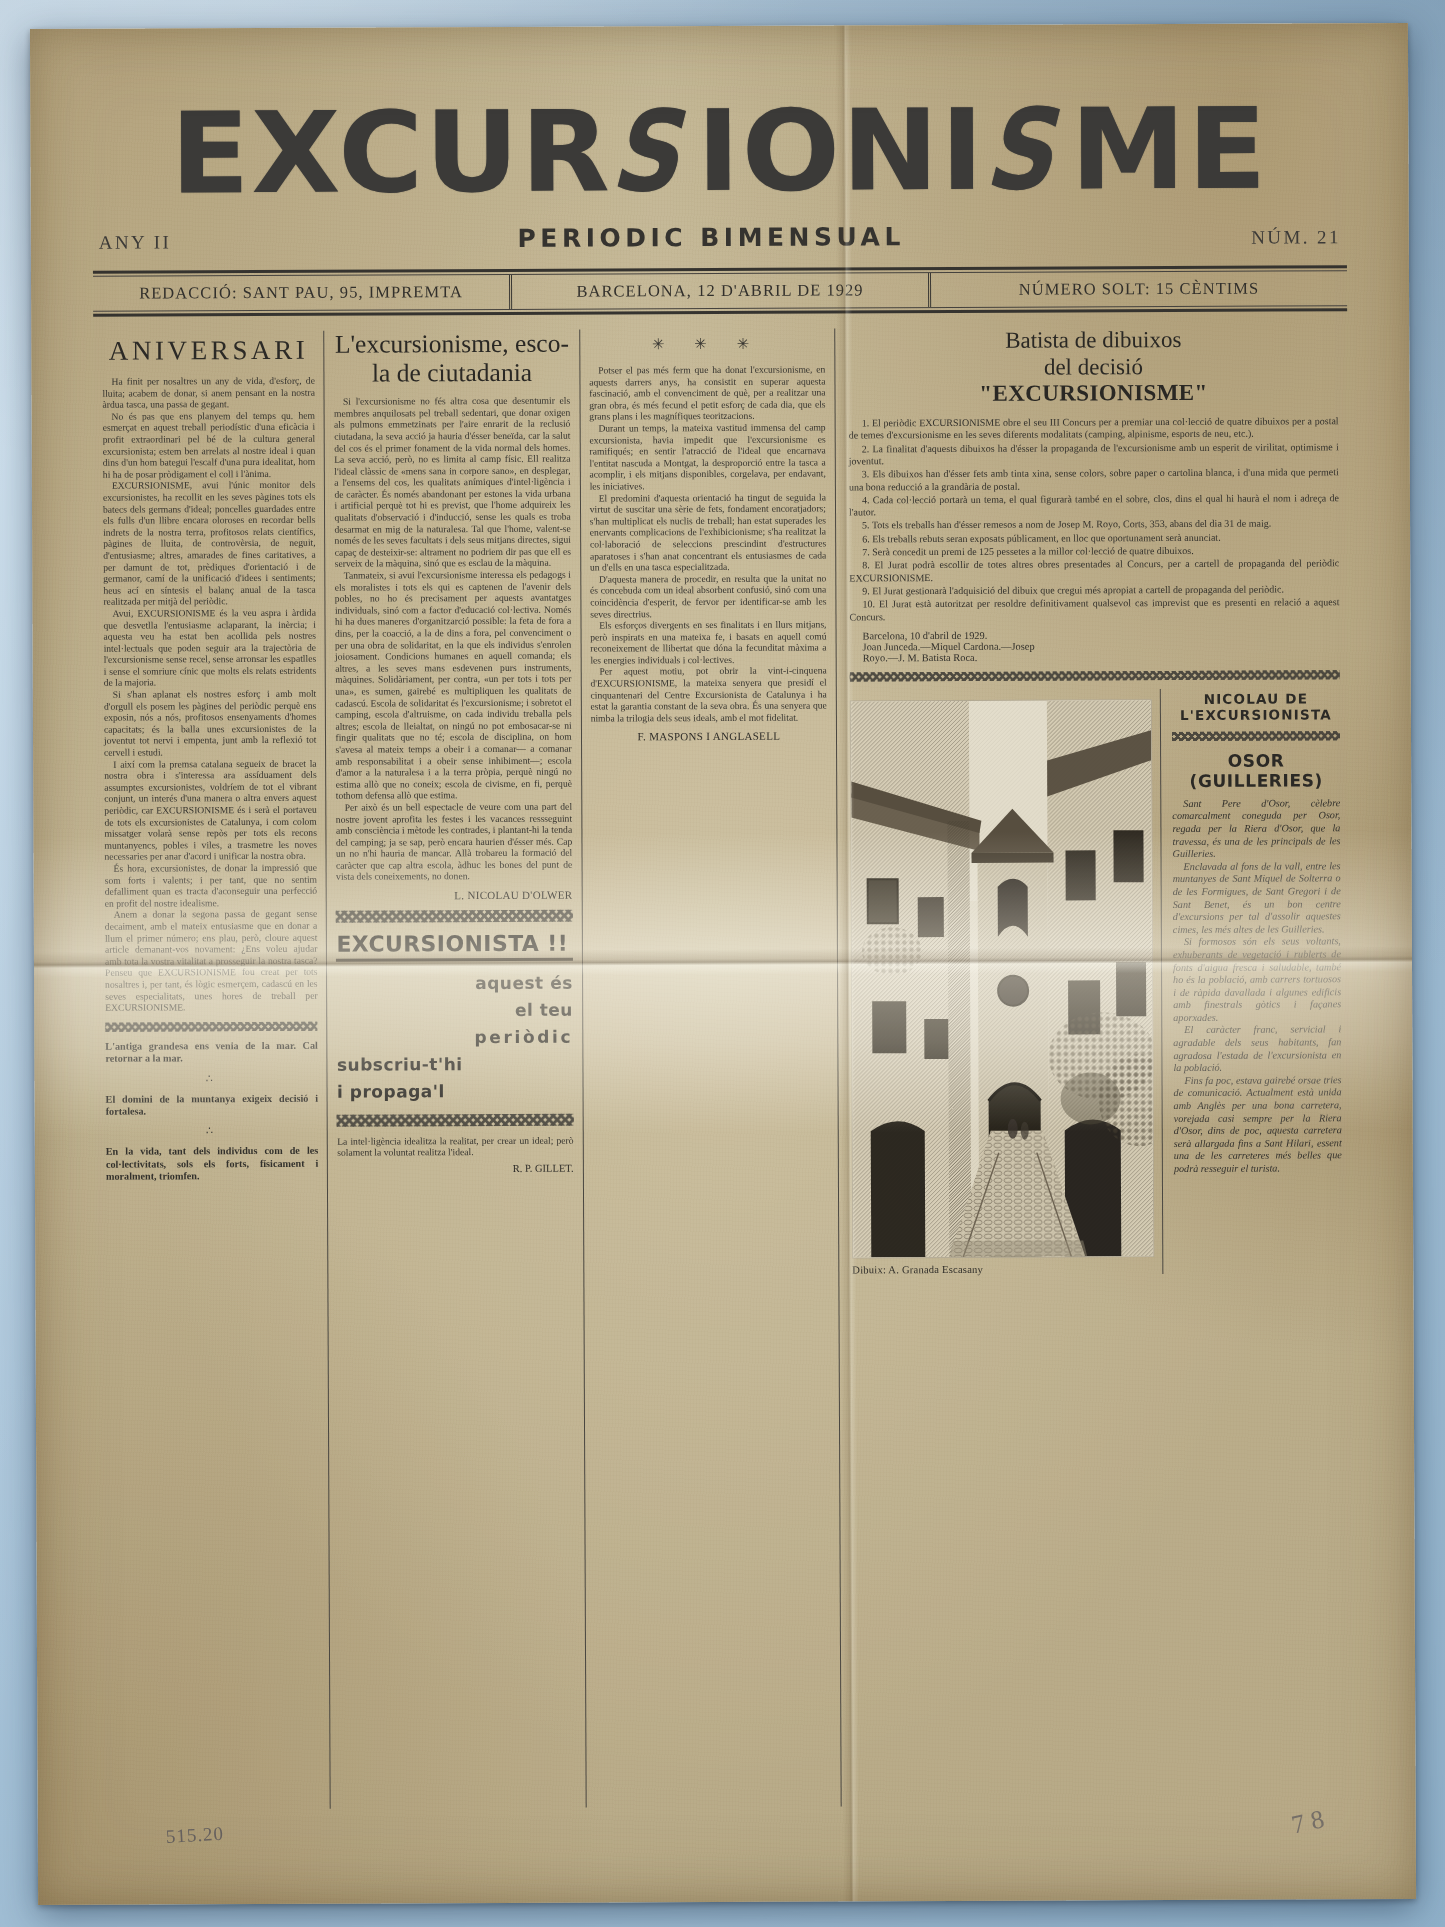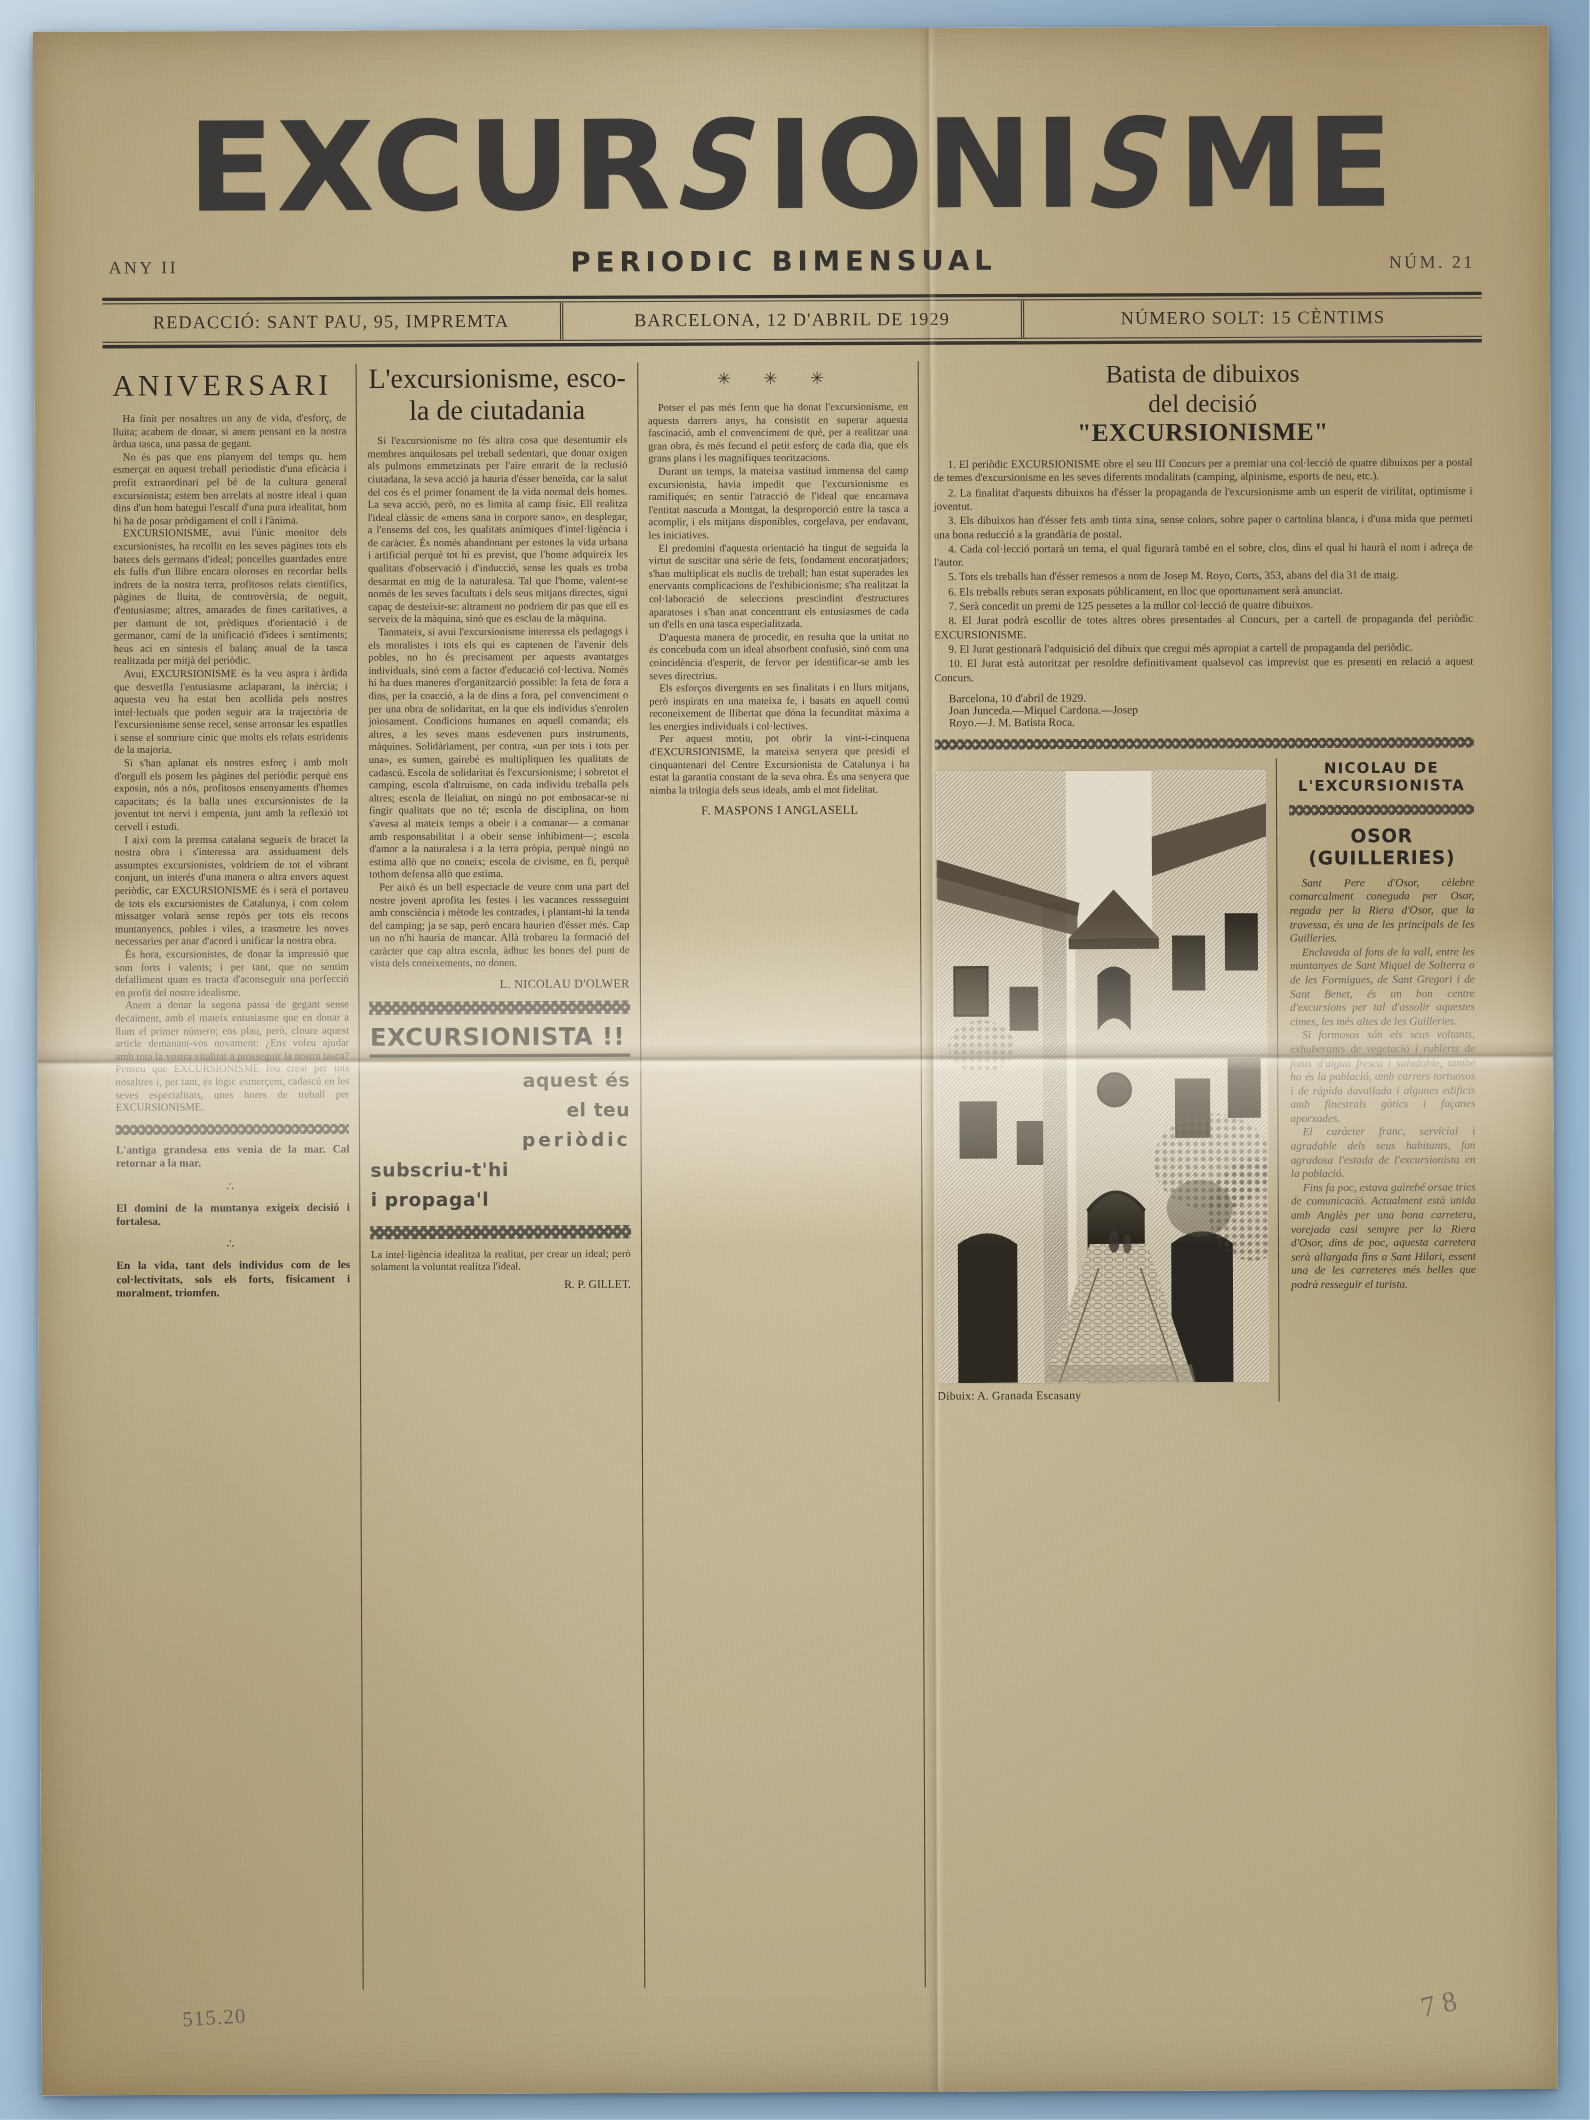--- a/index.html
+++ b/index.html
@@ -89,21 +89,21 @@
     white-space:nowrap;
   }
   .masthead-title .slant{
     display:inline-block;transform:skewX(-14deg) scaleX(.82);
   }
   .masthead-sub{
     display:flex;align-items:baseline;justify-content:space-between;
     margin:20px 6px 0 6px;
   }
   .sub-any,.sub-num{
-    font-size:16px;letter-spacing:2.4px;color:#3d3b38;font-weight:400;
+    font-size:19px;letter-spacing:2.4px;color:#3d3b38;font-weight:400;
   }
   .sub-mid{
     font-family:"DejaVu Sans", sans-serif;
     font-size:25px;font-weight:700;letter-spacing:4.5px;color:#35332f;
   }
 
   
   .imprint{
     margin-top:16px;
     border-top:3px solid #35332f;border-bottom:3px solid #35332f;
@@ -126,21 +126,21 @@
   .col{position:relative;padding:0 9px;}
   .col + .col{border-left:1px solid #4a4741;}
   .c1{width:232px;}
   .c2{width:258px;}
   .c3{width:258px;}
   .c4{width:490px;padding-left:13px;}
 
   
   .hl-aniversari{
     font-size:27px;letter-spacing:3.6px;color:#2c2a26;
-    margin:4px 0 9px;white-space:nowrap;font-family:Liberation Serif, serif;
+    text-align:center;margin:4px 0 9px;white-space:nowrap;font-family:Liberation Serif, serif;
   }
   .hl-serif2{
     font-size:25.5px;line-height:1.12;color:#2a2824;text-align:center;
     margin:0 0 8px;font-weight:400;
   }
   .hl-concurs{
     font-size:23px;line-height:1.16;color:#2a2824;text-align:center;
     margin:0 0 9px;font-weight:400;
   }
   .hl-concurs .q{display:block;font-weight:700;letter-spacing:.4px;}

